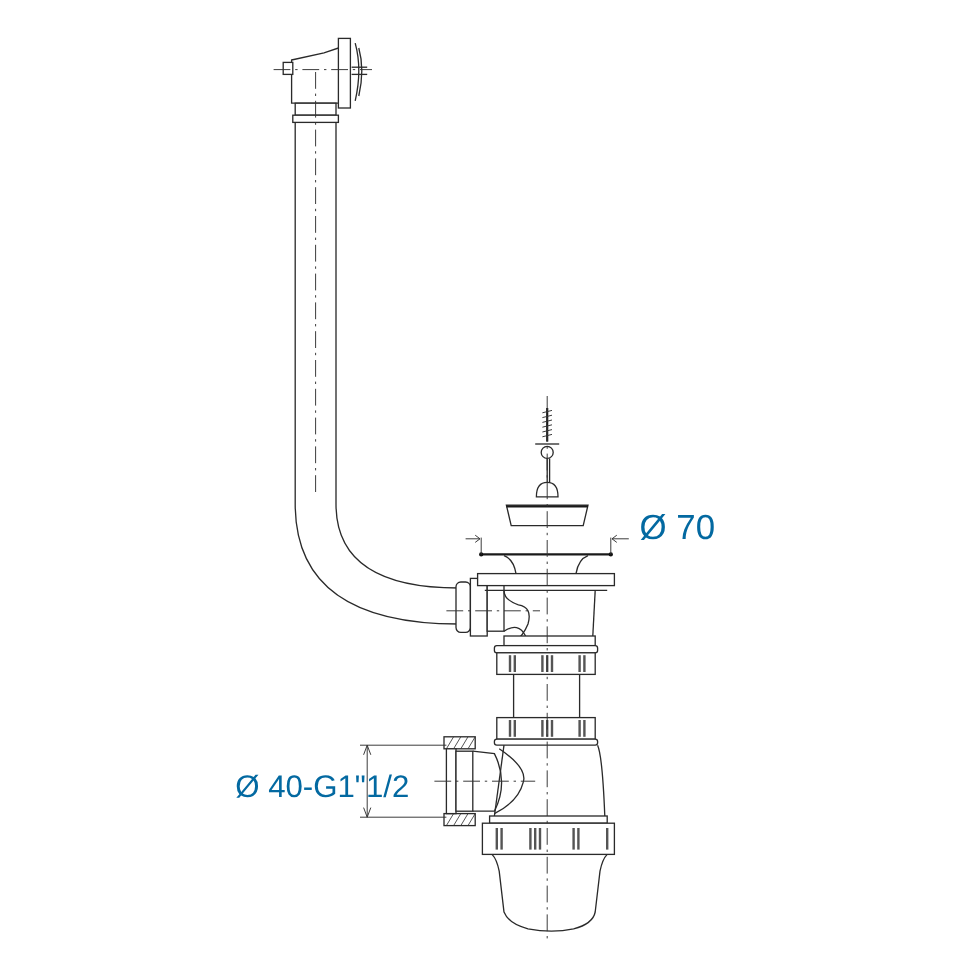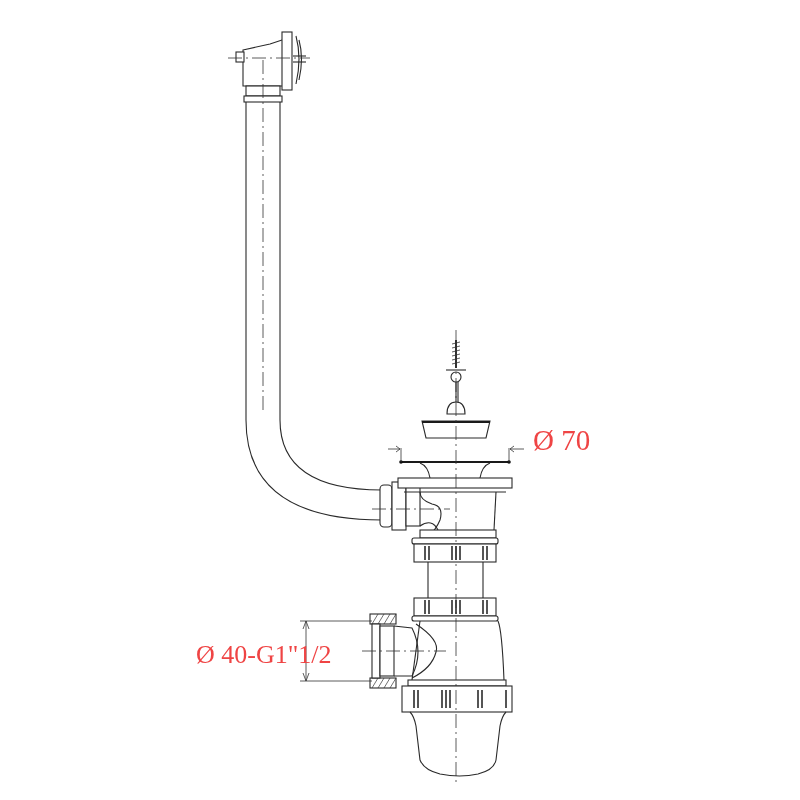--- a/index.html
+++ b/index.html
@@ -8,22 +8,22 @@
   svg { display: block; }
   .ln { fill: none; stroke: #2a2a2a; stroke-width: 1.1; }
   .ln-thin { fill: none; stroke: #333; stroke-width: 0.8; }
   .ln-bold { fill: none; stroke: #1a1a1a; stroke-width: 1.8; }
   .fillw { fill: #ffffff; stroke: #2a2a2a; stroke-width: 1.1; }
   .axis { fill: none; stroke: #333; stroke-width: 0.8; stroke-dasharray: 14 4 2 4; }
   .rib { fill: #555; stroke: none; }
   .hatch { fill: none; stroke: #333; stroke-width: 0.7; }
   .dim-label {
     position: absolute;
-    font-family: Liberation Serif, serif;
-    color: #ef4444;
+    font-family: Liberation Sans, sans-serif;
+    color: #0369a1;
     white-space: nowrap;
   }
   #lbl-70 { left: 533px; top: 424px; font-size: 29px; }
   #lbl-40 { left: 196px; top: 640px; font-size: 26px; }
 </style>
 </head>
 <body>
 
 <div class="canvas">
 <svg width="800" height="800" viewBox="0 0 800 800">

